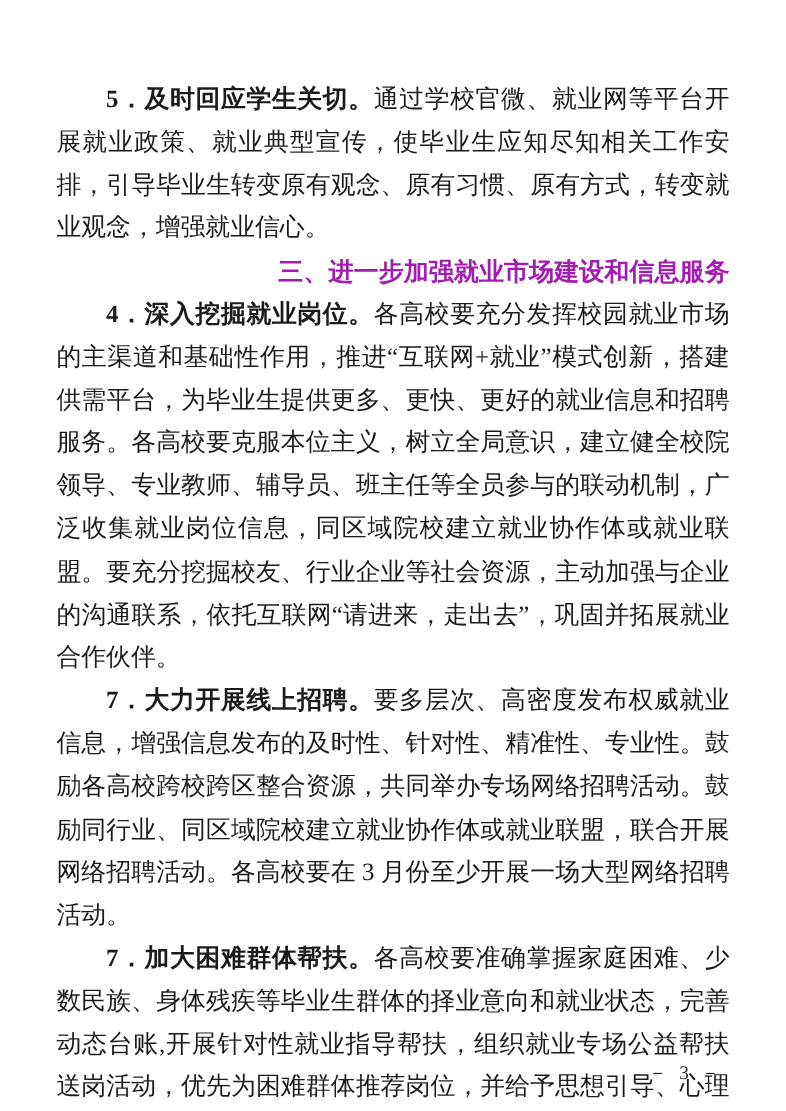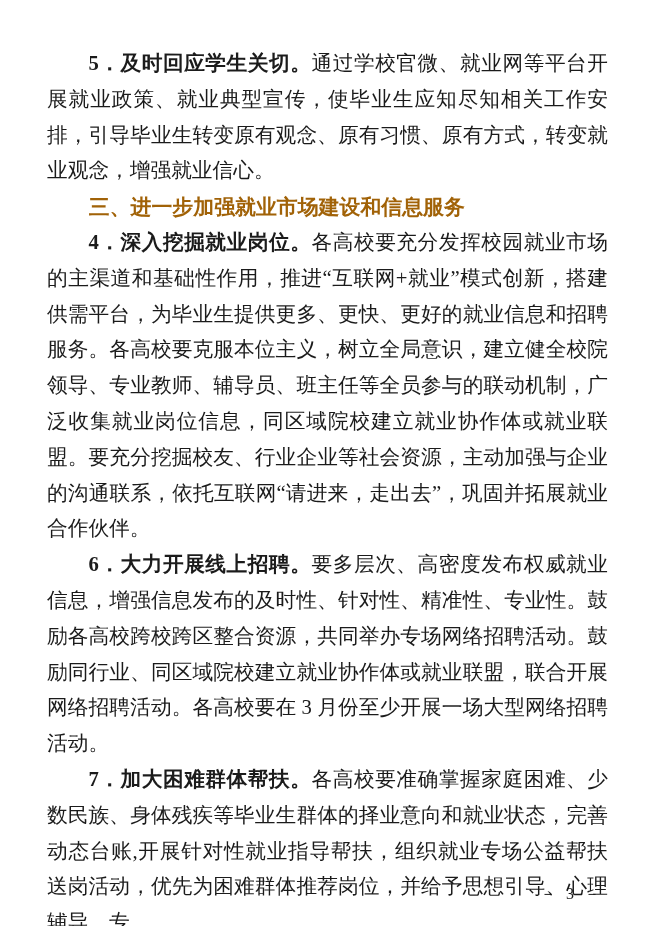--- a/index.html
+++ b/index.html
@@ -12,21 +12,21 @@
     background: #ffffff;
     position: relative;
     overflow: hidden;
     font-family: "Liberation Serif", serif;
     color: #1b1b1b;
   }
   .page {
     position: absolute;
     inset: 0;
     box-sizing: border-box;
-    padding: 46px 47px 0 47px;
+    padding: 66px 47px 0 47px;
     background: #ffffff;
   }
   .para {
     margin: 0;
     font-size: 20.7px;
     line-height: 35.8px;
     text-align: justify;
     text-justify: inter-character;
     text-align-last: left;
     text-indent: 2em;
@@ -36,21 +36,22 @@
   .para .lead {
     font-weight: bold;
   }
   .section-heading {
     margin: 0;
     font-size: 20.9px;
     line-height: 35.8px;
     font-family: "Liberation Sans", sans-serif;
     font-weight: bold;
     text-indent: 2em;
-    color: #a16207;
+    color: #a21caf;
+    text-align: right;
   }
   .page-number {
     position: absolute;
     top: 884px;
     right: 52px;
     font-size: 16px;
     letter-spacing: 3px;
     color: #1b1b1b;
     font-family: "Liberation Serif", serif;
   }
@@ -59,19 +60,19 @@
 <body>
 
 <div class="page">
 
   <p class="para"><span class="lead">5．及时回应学生关切。</span><span>通过学校官微、就业网等平台开展就业政策、就业典型宣传，使毕业生应知尽知相关工作安排，引导毕业生转变原有观念、原有习惯、原有方式，转变就业观念，增强就业信心。</span></p>
 
   <h3 class="section-heading">三、进一步加强就业市场建设和信息服务</h3>
 
   <p class="para"><span class="lead">4．深入挖掘就业岗位。</span><span>各高校要充分发挥校园就业市场的主渠道和基础性作用，推进“互联网+就业”模式创新，搭建供需平台，为毕业生提供更多、更快、更好的就业信息和招聘服务。各高校要克服本位主义，树立全局意识，建立健全校院领导、专业教师、辅导员、班主任等全员参与的联动机制，广泛收集就业岗位信息，同区域院校建立就业协作体或就业联盟。要充分挖掘校友、行业企业等社会资源，主动加强与企业的沟通联系，依托互联网“请进来，走出去”，巩固并拓展就业合作伙伴。</span></p>
 
-  <p class="para"><span class="lead">6．大力开展线上招聘。</span><span>要多层次、高密度发布权威就业信息，增强信息发布的及时性、针对性、精准性、专业性。鼓励各高校跨校跨区整合资源，共同举办专场网络招聘活动。鼓励同行业、同区域院校建立就业协作体或就业联盟，联合开展网络招聘活动。各高校要在 3 月份至少开展一场大型网络招聘活动。</span></p>
+  <p class="para"><span class="lead">7．大力开展线上招聘。</span><span>要多层次、高密度发布权威就业信息，增强信息发布的及时性、针对性、精准性、专业性。鼓励各高校跨校跨区整合资源，共同举办专场网络招聘活动。鼓励同行业、同区域院校建立就业协作体或就业联盟，联合开展网络招聘活动。各高校要在 3 月份至少开展一场大型网络招聘活动。</span></p>
 
   <p class="para"><span class="lead">7．加大困难群体帮扶。</span><span>各高校要准确掌握家庭困难、少数民族、身体残疾等毕业生群体的择业意向和就业状态，完善动态台账,开展针对性就业指导帮扶，组织就业专场公益帮扶送岗活动，优先为困难群体推荐岗位，并给予思想引导、心理辅导、专</span></p>
 
   <div class="page-number">－ 3 －</div>
 
 </div>
 
 </body></html>

